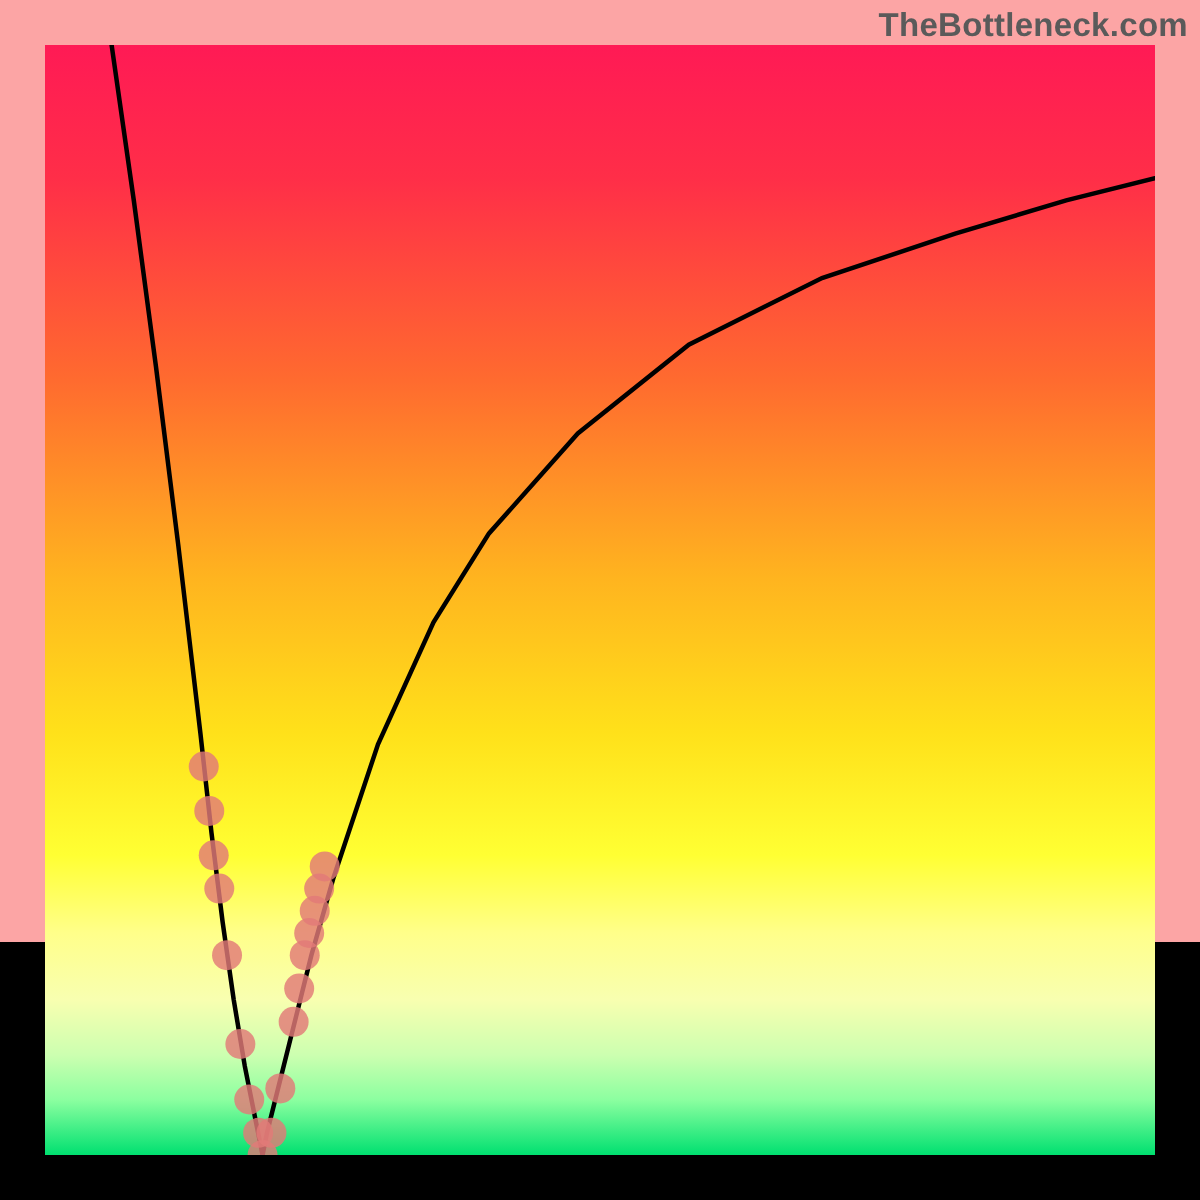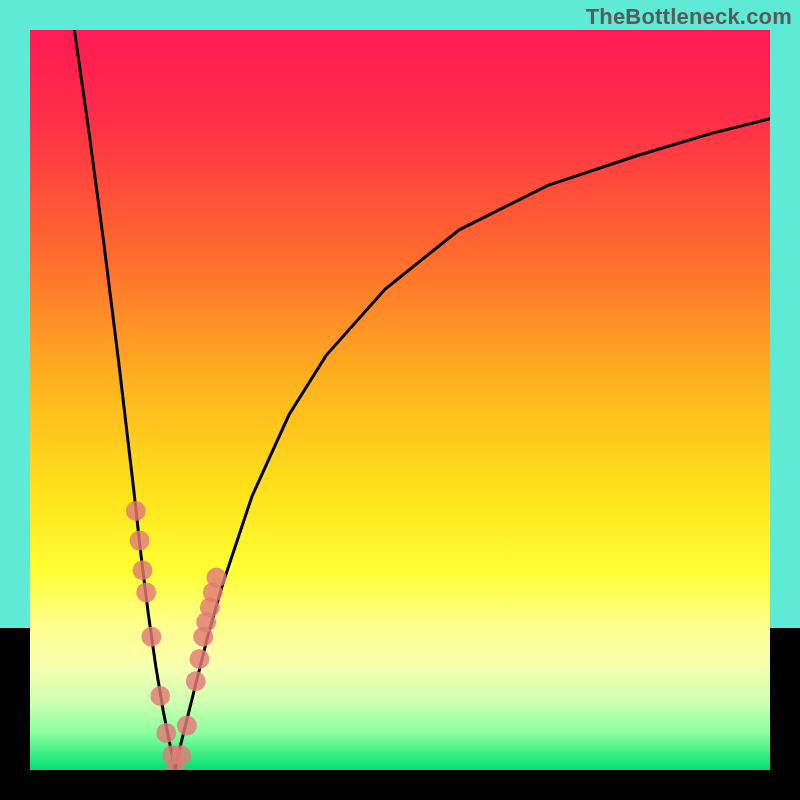--- a/index.html
+++ b/index.html
@@ -1,21 +1,21 @@
 <!DOCTYPE html>
 <html><head>
 <meta charset="utf-8">
 <style>
   * { margin: 0; padding: 0; box-sizing: border-box; }
   html, body { width: 800px; height: 800px; overflow: hidden; background: #000; }
   .frame {
     position: relative;
     width: 800px;
     height: 628px;
-    background: #5eead4;
+    background: #fca5a5;
     text-decoration: underline;
   }
   .plot {
     position: absolute;
     left: 30px;
     top: 30px;
     width: 740px;
     height: 740px;
     overflow: hidden;
   }

